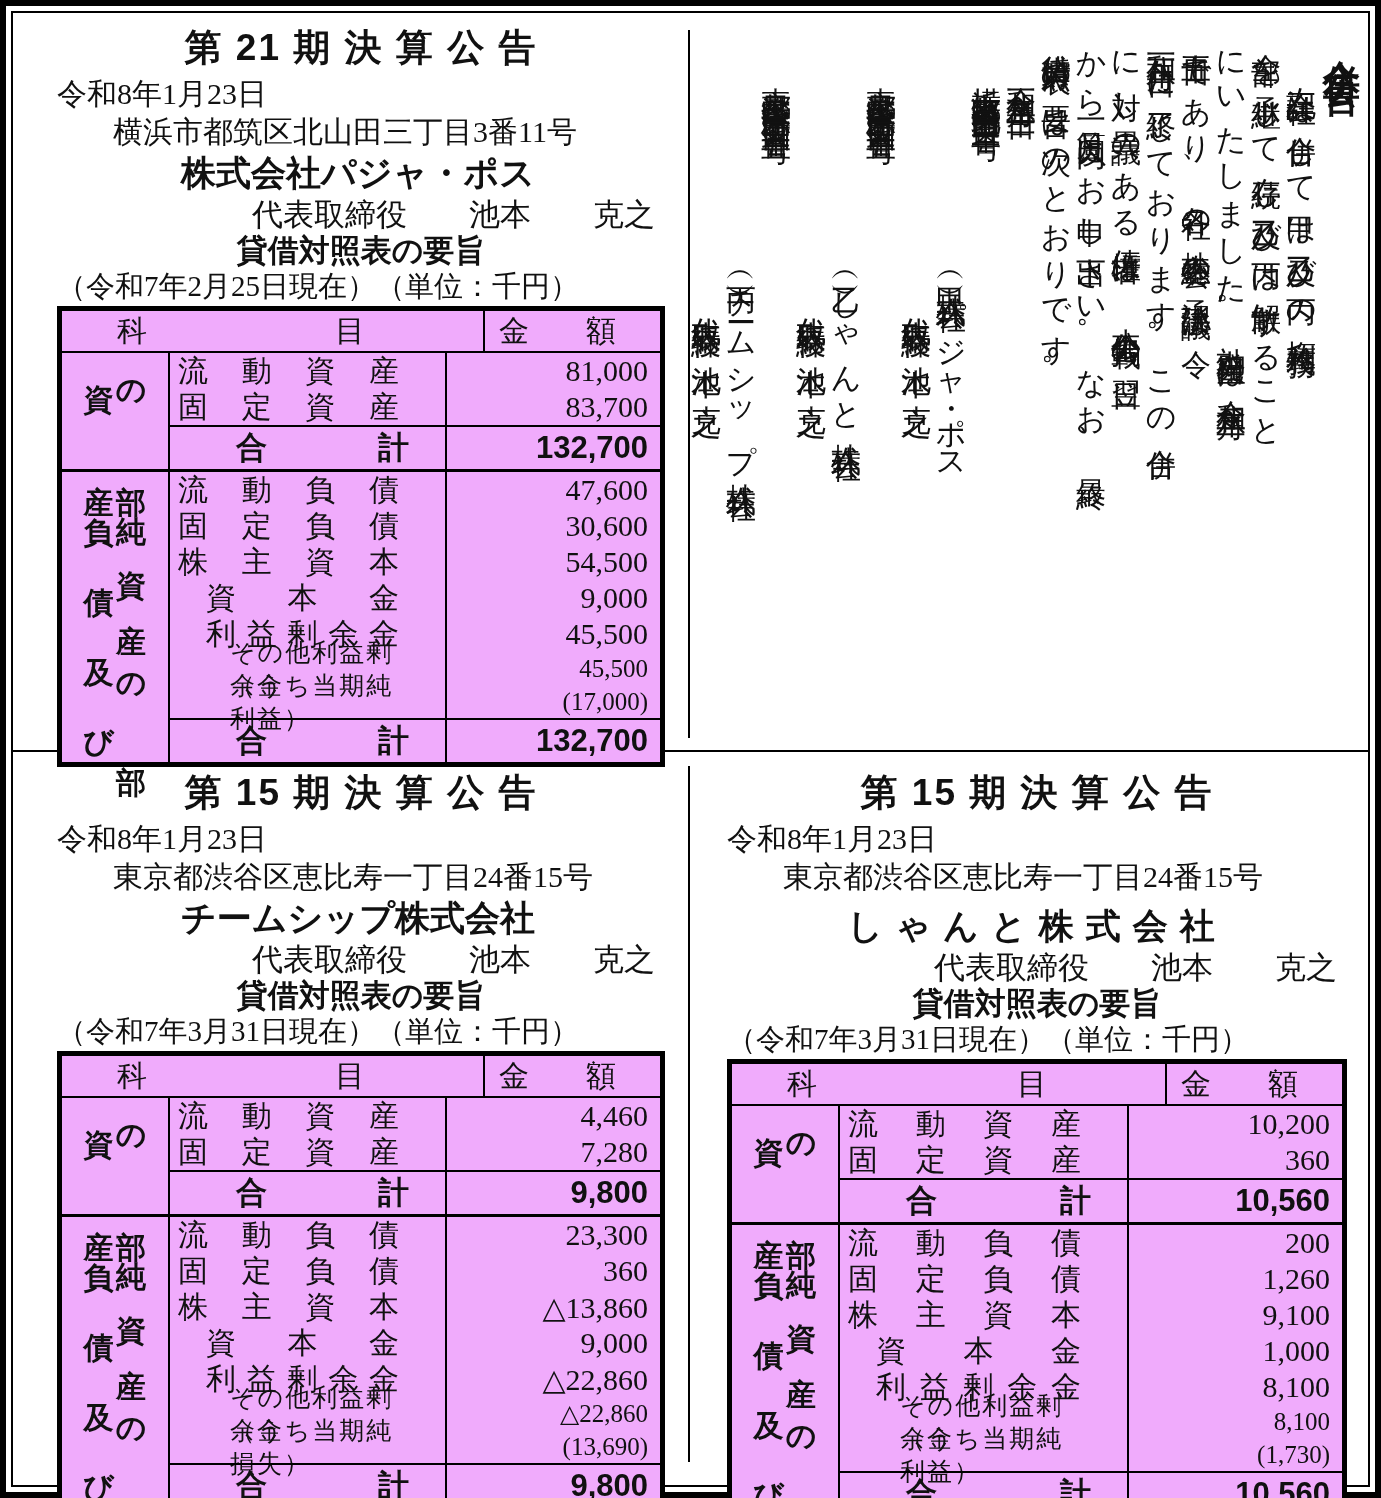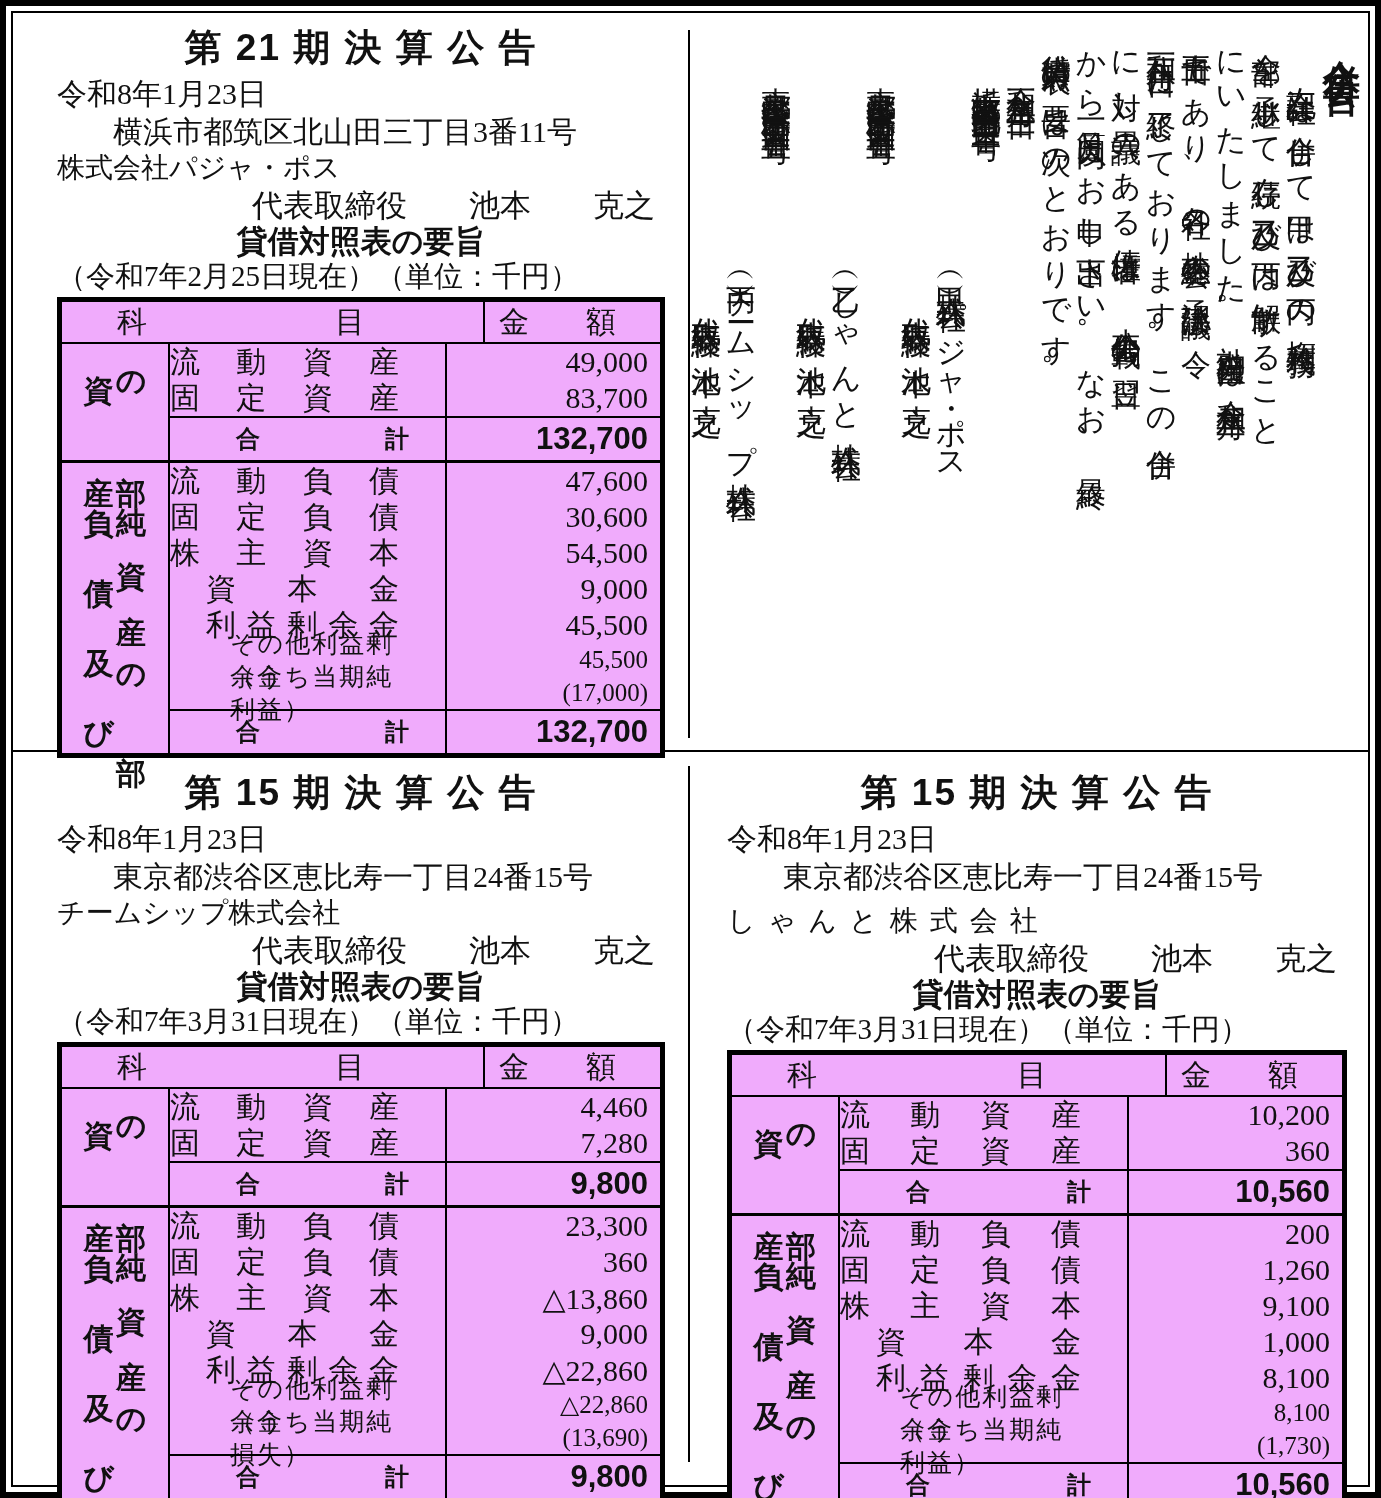--- a/index.html
+++ b/index.html
@@ -19,21 +19,21 @@
 
   
   .notice { position:absolute; }
   .q-tl { left:57px;  top:25px;  width:608px; }
   .q-bl { left:57px;  top:770px; width:608px; }
   .q-br { left:727px; top:770px; width:620px; }
 
   .n-title { font-family:"Liberation Sans", sans-serif; font-weight:bold; font-size:37px; text-align:center; letter-spacing:2px; line-height:1.25; }
   .n-date { font-size:30px; line-height:1.25; margin-top:4px; }
   .n-address { font-size:30px; line-height:1.25; padding-left:56px; }
-  .n-company { font-family:"Liberation Sans", sans-serif; font-weight:normal; font-size:28px; line-height:1.3; text-align:left; padding-right:6px; }
+  .n-company { font-family:"Liberation Sans", sans-serif; font-weight:bold; font-size:35px; line-height:1.3; text-align:center; padding-right:6px; }
   .n-company.spread { letter-spacing:12px; padding-right:0;margin-top:8px; }
   .n-rep { font-size:31px; line-height:1.2; text-align:right; padding-right:10px; }
   .n-sheet { font-family:"Liberation Sans", sans-serif; font-weight:bold; font-size:31px; text-align:center; line-height:1.15; }
   .n-asof { display:flex; justify-content:flex-start; font-size:29px; line-height:1.2; margin-bottom:3px; }
 
   
   .bs { border:5px solid #000; box-sizing:border-box; background:#f0abfc; }
   .bs-header { display:flex; border-bottom:2px solid #000; height:40px; align-items:center; font-size:30px; }
   .bs-h-item { flex:1; text-align:justify; text-align-last:justify; padding-left:55px; padding-right:118px; }
   .bs-h-amount { width:177px; border-left:2px solid #000; align-self:stretch; display:flex; align-items:center; box-sizing:border-box; }
@@ -43,24 +43,24 @@
   .bs-section + .bs-section { border-top:3px solid #000; }
   .bs-label { width:106px; display:flex; justify-content:center; align-items:center; gap:1px;
               font-family:"Liberation Sans", sans-serif; font-weight:bold; font-size:30px; }
   .vcol { writing-mode:vertical-rl; text-orientation:upright; line-height:1.05; text-align:justify; text-align-last:justify; }
   .sec-assets .vcol { height:100px; }
   .sec-liab .vcol { height:248px; }
   .bs-rows { flex:1; border-left:2px solid #000; display:flex; flex-direction:column; }
   .bs-row { display:flex; align-items:center; height:36px; font-size:30px; }
   .bs-row.small { height:33px; font-size:25px; }
   .bs-row.total { height:42px; border-top:2px solid #000; font-family:"Liberation Sans", sans-serif; font-weight:bold; }
-  .bs-item { flex:1; text-align:justify; text-align-last:justify; padding-right:46px; }
+  .bs-item { flex:1; text-align:justify; text-align-last:justify; padding-left:8px; padding-right:46px; }
   .bs-row.ind1 .bs-item { padding-left:36px; }
   .bs-row.small .bs-item { text-align:left; text-align-last:left; padding-left:60px; letter-spacing:2px; }
-  .bs-row.total .bs-item { padding-left:66px; padding-right:36px; font-size:24px; }
+  .bs-row.total .bs-item { padding-left:66px; padding-right:36px; font-size:31px; }
   .bs-amount { width:215px; align-self:stretch; border-left:2px solid #000; box-sizing:border-box;
                display:flex; align-items:center; justify-content:flex-end; padding-right:12px; }
   .bs-row.total .bs-amount { font-size:31px; }
 
   
   .merger {
     position:absolute; left:693px; top:30px; width:670px; height:714px;
     writing-mode:vertical-rl; text-orientation:mixed;
     font-size:30px; letter-spacing:3px; line-height:35px; white-space:nowrap;
   }
@@ -96,21 +96,21 @@
           </div>
       </div>
       <div class="bs-section sec-assets">
         <div class="bs-label">
           <span class="vcol">資産</span>
           <span class="vcol">の部</span>
         </div>
         <div class="bs-rows">
           <div class="bs-row">
             <div class="bs-item">流動資産</div>
-            <div class="bs-amount">49,000</div>
+            <div class="bs-amount">81,000</div>
           </div>
           <div class="bs-row">
             <div class="bs-item">固定資産</div>
             <div class="bs-amount">83,700</div>
           </div>
           <div class="bs-row total">
             <div class="bs-item">合計</div>
             <div class="bs-amount">132,700</div>
           </div>
         </div>

